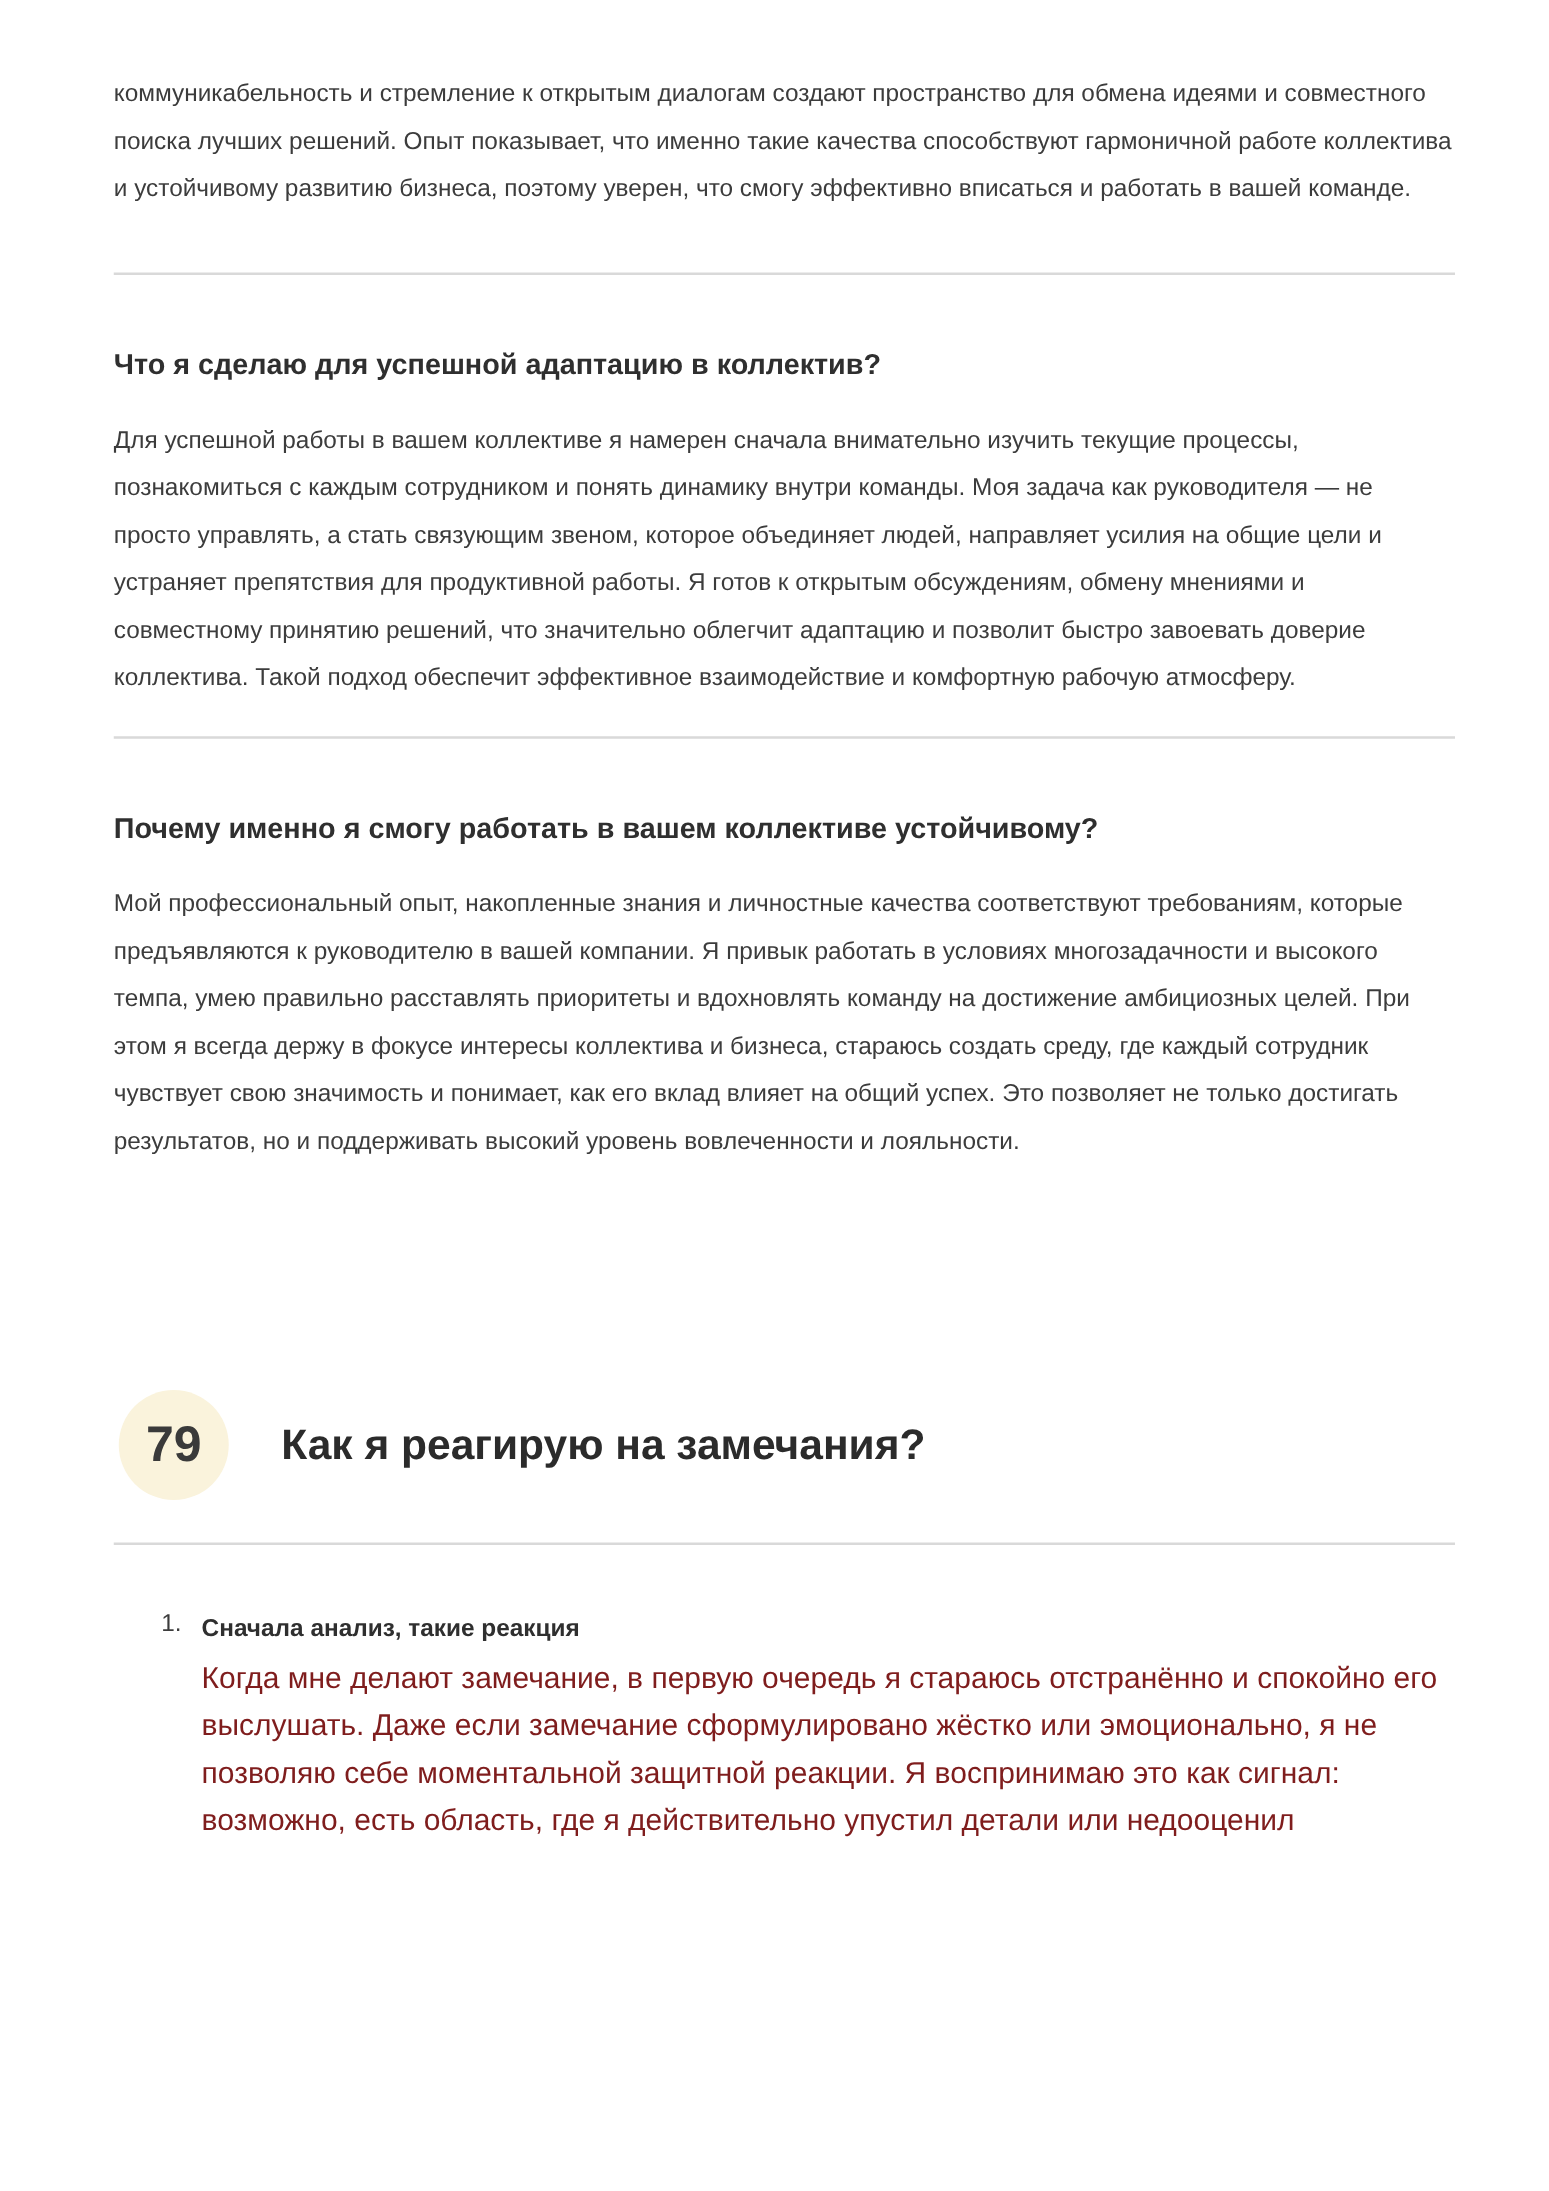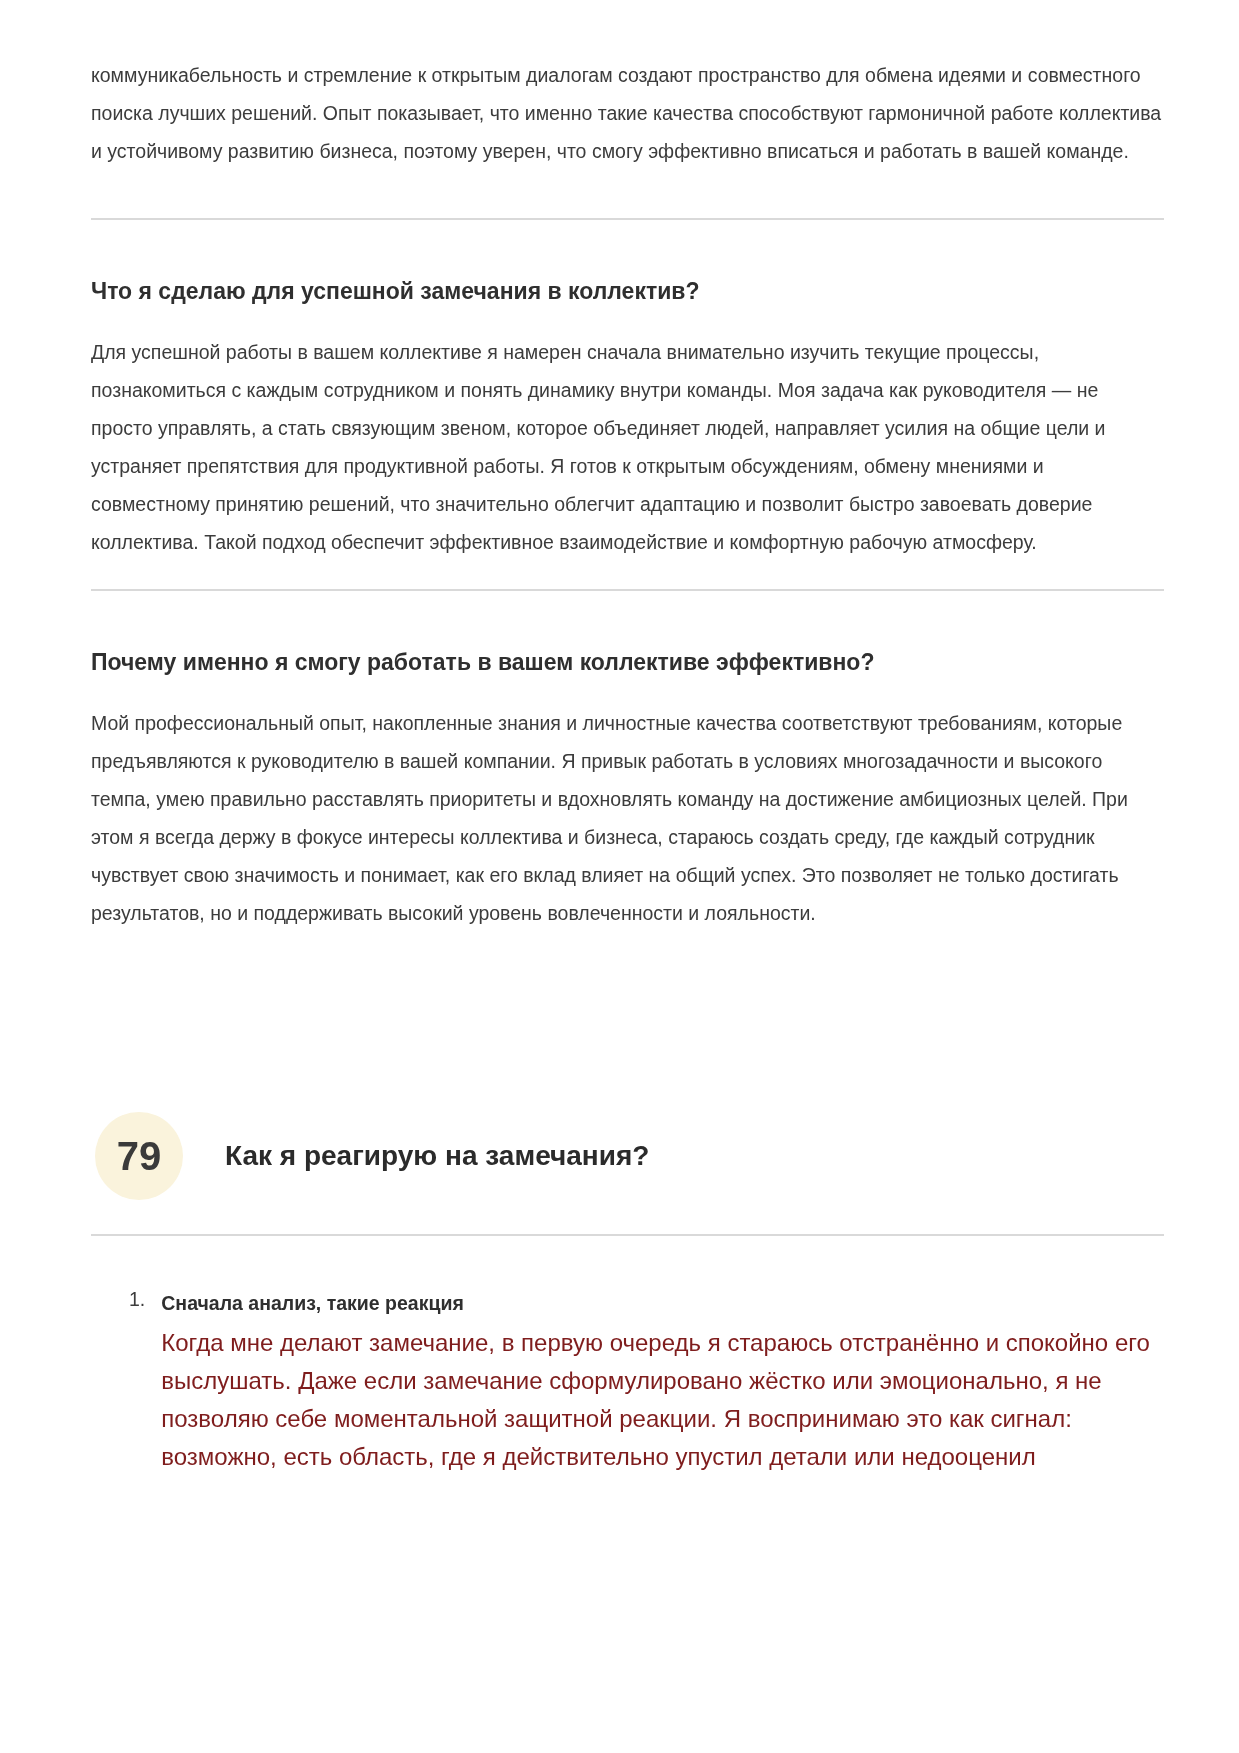--- a/index.html
+++ b/index.html
@@ -60,21 +60,21 @@
     align-items: center;
     justify-content: center;
     flex: 0 0 auto;
   }
   .question-badge .badge-number {
     font-size: 40px;
     font-weight: bold;
     color: #3a3a3a;
   }
   .question-title {
-    font-size: 28px;
+    font-size: 34px;
     font-weight: bold;
     color: #2b2b2b;
     margin-left: 38px;
     line-height: 36px;
   }
   .answer-list {
     margin-top: 42px;
     padding-left: 30px;
   }
   .list-item {
@@ -107,27 +107,27 @@
 </head>
 <body>
 
 <div class="page">
   <div class="content">
 
     <p class="body-text intro-paragraph">коммуникабельность и стремление к открытым диалогам создают пространство для обмена идеями и совместного поиска лучших решений. Опыт показывает, что именно такие качества способствуют гармоничной работе коллектива и устойчивому развитию бизнеса, поэтому уверен, что смогу эффективно вписаться и работать в вашей команде.</p>
 
     <hr class="divider divider-1">
 
-    <h2 class="section-heading">Что я сделаю для успешной замечания в коллектив?</h2>
+    <h2 class="section-heading">Что я сделаю для успешной адаптацию в коллектив?</h2>
 
     <p class="body-text section-body">Для успешной работы в вашем коллективе я намерен сначала внимательно изучить текущие процессы, познакомиться с каждым сотрудником и понять динамику внутри команды. Моя задача как руководителя — не просто управлять, а стать связующим звеном, которое объединяет людей, направляет усилия на общие цели и устраняет препятствия для продуктивной работы. Я готов к открытым обсуждениям, обмену мнениями и совместному принятию решений, что значительно облегчит адаптацию и позволит быстро завоевать доверие коллектива. Такой подход обеспечит эффективное взаимодействие и комфортную рабочую атмосферу.</p>
 
     <hr class="divider divider-2">
 
-    <h2 class="section-heading">Почему именно я смогу работать в вашем коллективе эффективно?</h2>
+    <h2 class="section-heading">Почему именно я смогу работать в вашем коллективе устойчивому?</h2>
 
     <p class="body-text section-body">Мой профессиональный опыт, накопленные знания и личностные качества соответствуют требованиям, которые предъявляются к руководителю в вашей компании. Я привык работать в условиях многозадачности и высокого темпа, умею правильно расставлять приоритеты и вдохновлять команду на достижение амбициозных целей. При этом я всегда держу в фокусе интересы коллектива и бизнеса, стараюсь создать среду, где каждый сотрудник чувствует свою значимость и понимает, как его вклад влияет на общий успех. Это позволяет не только достигать результатов, но и поддерживать высокий уровень вовлеченности и лояльности.</p>
 
     <div class="question-header">
       <div class="question-badge">
         <span class="badge-number">79</span>
       </div>
       <h1 class="question-title">Как я реагирую на замечания?</h1>
     </div>
 

